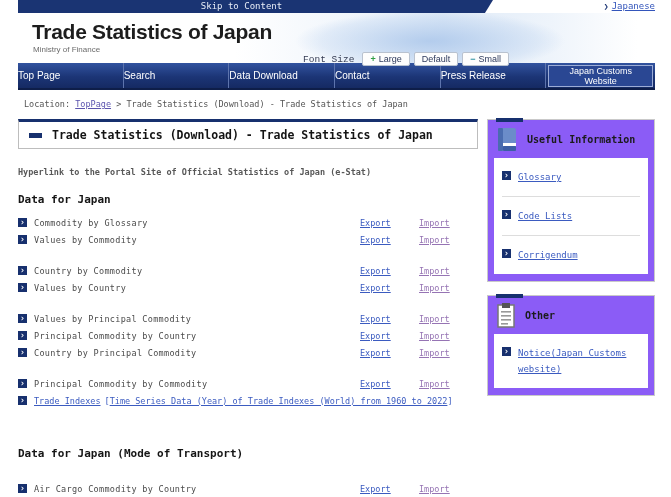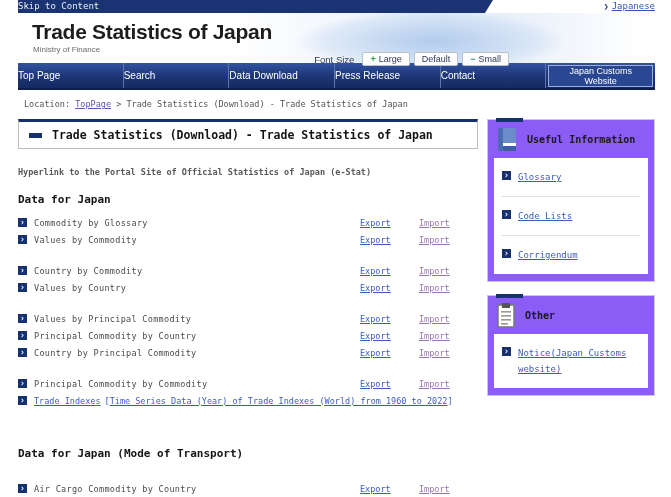--- a/index.html
+++ b/index.html
@@ -4,38 +4,38 @@
 <style>
   * { margin:0; padding:0; box-sizing:border-box; }
   html,body { width:671px; height:497px; background:#fff; overflow:hidden;
     font-family:"DejaVu Sans Mono", monospace; }
   a { text-decoration:underline; cursor:pointer; }
 
   
   .topbar { position:relative; height:13px; background:#fff; }
   .skipbar { position:absolute; left:18px; top:0; width:475px; height:21px;
     background:#1a3473; color:#e8edf7; font-family:"DejaVu Sans Mono",monospace;
-    font-size:9px; line-height:13px; text-align:left; padding-right:28px;
+    font-size:9px; line-height:13px; text-align:center; padding-right:28px;
     clip-path:polygon(0 0,100% 0,calc(100% - 13px) 100%,0 100%); }
   .langwrap { position:absolute; right:16px; top:1px; font-size:9px; }
   .lang-arrow { color:#1a3473; font-weight:bold; font-size:8px; margin-right:3px; }
   .lang-link { color:#3355bb; }
 
   
   .header { position:relative; height:50px;
     background:
       radial-gradient(ellipse 180px 40px at 430px 28px, rgba(164,194,233,.75), rgba(190,212,240,.35) 60%, rgba(255,255,255,0) 75%),
       linear-gradient(90deg, #fff 35%, #eef4fb 55%, #dfeaf7 66%, #eef4fb 82%, #fff 95%); }
   .site-title { position:absolute; left:32px; top:7px; font-family:"Liberation Sans",sans-serif;
     font-size:21px; font-weight:bold; color:#1d1d1d; letter-spacing:-.3px; }
   .site-subtitle { position:absolute; left:33px; top:32px; font-family:"Liberation Sans",sans-serif;
     font-size:8px; color:#6b6b6b; }
   .fontsize { position:absolute; right:162px; top:39px; display:flex; align-items:center;
     font-family:"Liberation Sans",sans-serif; }
-  .fs-label { font-size:9.5px; color:#333a52; margin-right:4px; }
+  .fs-label { font-size:9.5px; color:#333a52; margin-right:4px;font-family:Liberation Mono, monospace; }
   .fs-btn { display:inline-flex; align-items:center; justify-content:center; gap:3px;
     height:14px; padding:0 7px; margin-left:4px; background:#fdfdfd;
     border:1px solid #b9c2cf; border-radius:2px; font-family:"Liberation Sans",sans-serif;
     font-size:9px; color:#2e3a5c; cursor:pointer; }
   .sign-plus { color:#2f9e44; font-weight:bold; }
   .sign-minus { color:#2a8fa0; font-weight:bold; }
 
   
   .nav { display:flex; width:637px; margin:0 0 0 18px; height:27px;
     background:linear-gradient(#32539f, #1c3576 55%, #152a63);
@@ -129,24 +129,24 @@
   <div class="nav-item">
       <span>Top Page</span>
     </div>
   <div class="nav-item">
       <span>Search</span>
     </div>
   <div class="nav-item">
       <span>Data Download</span>
     </div>
   <div class="nav-item">
+      <span>Contact</span>
+    </div>
+  <div class="nav-item">
       <span>Press Release</span>
-    </div>
-  <div class="nav-item">
-      <span>Contact</span>
     </div>
   <div class="nav-item boxed">
     <span class="inner">Japan Customs Website</span>
   </div>
 </div>
 
 <div class="breadcrumb">
   <span>Location:</span>
   <a>TopPage</a>
   <span>&gt;</span>

